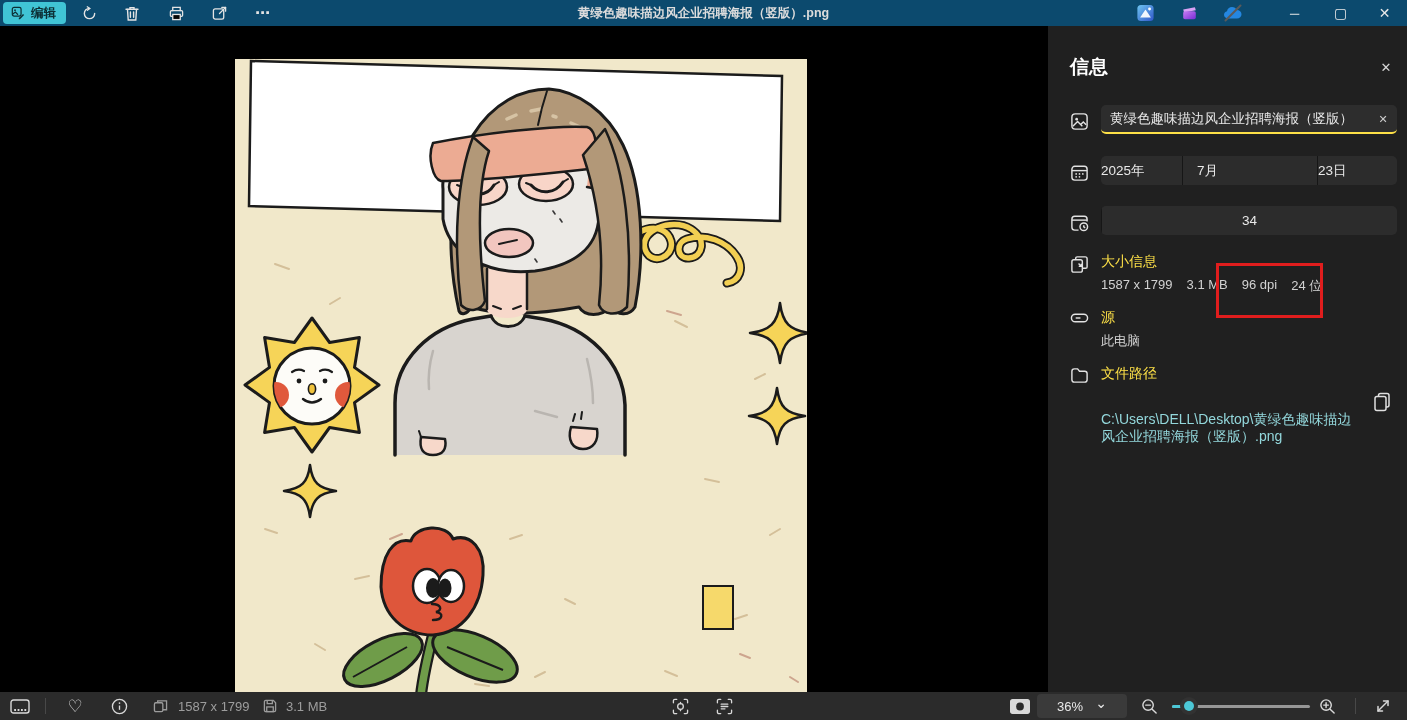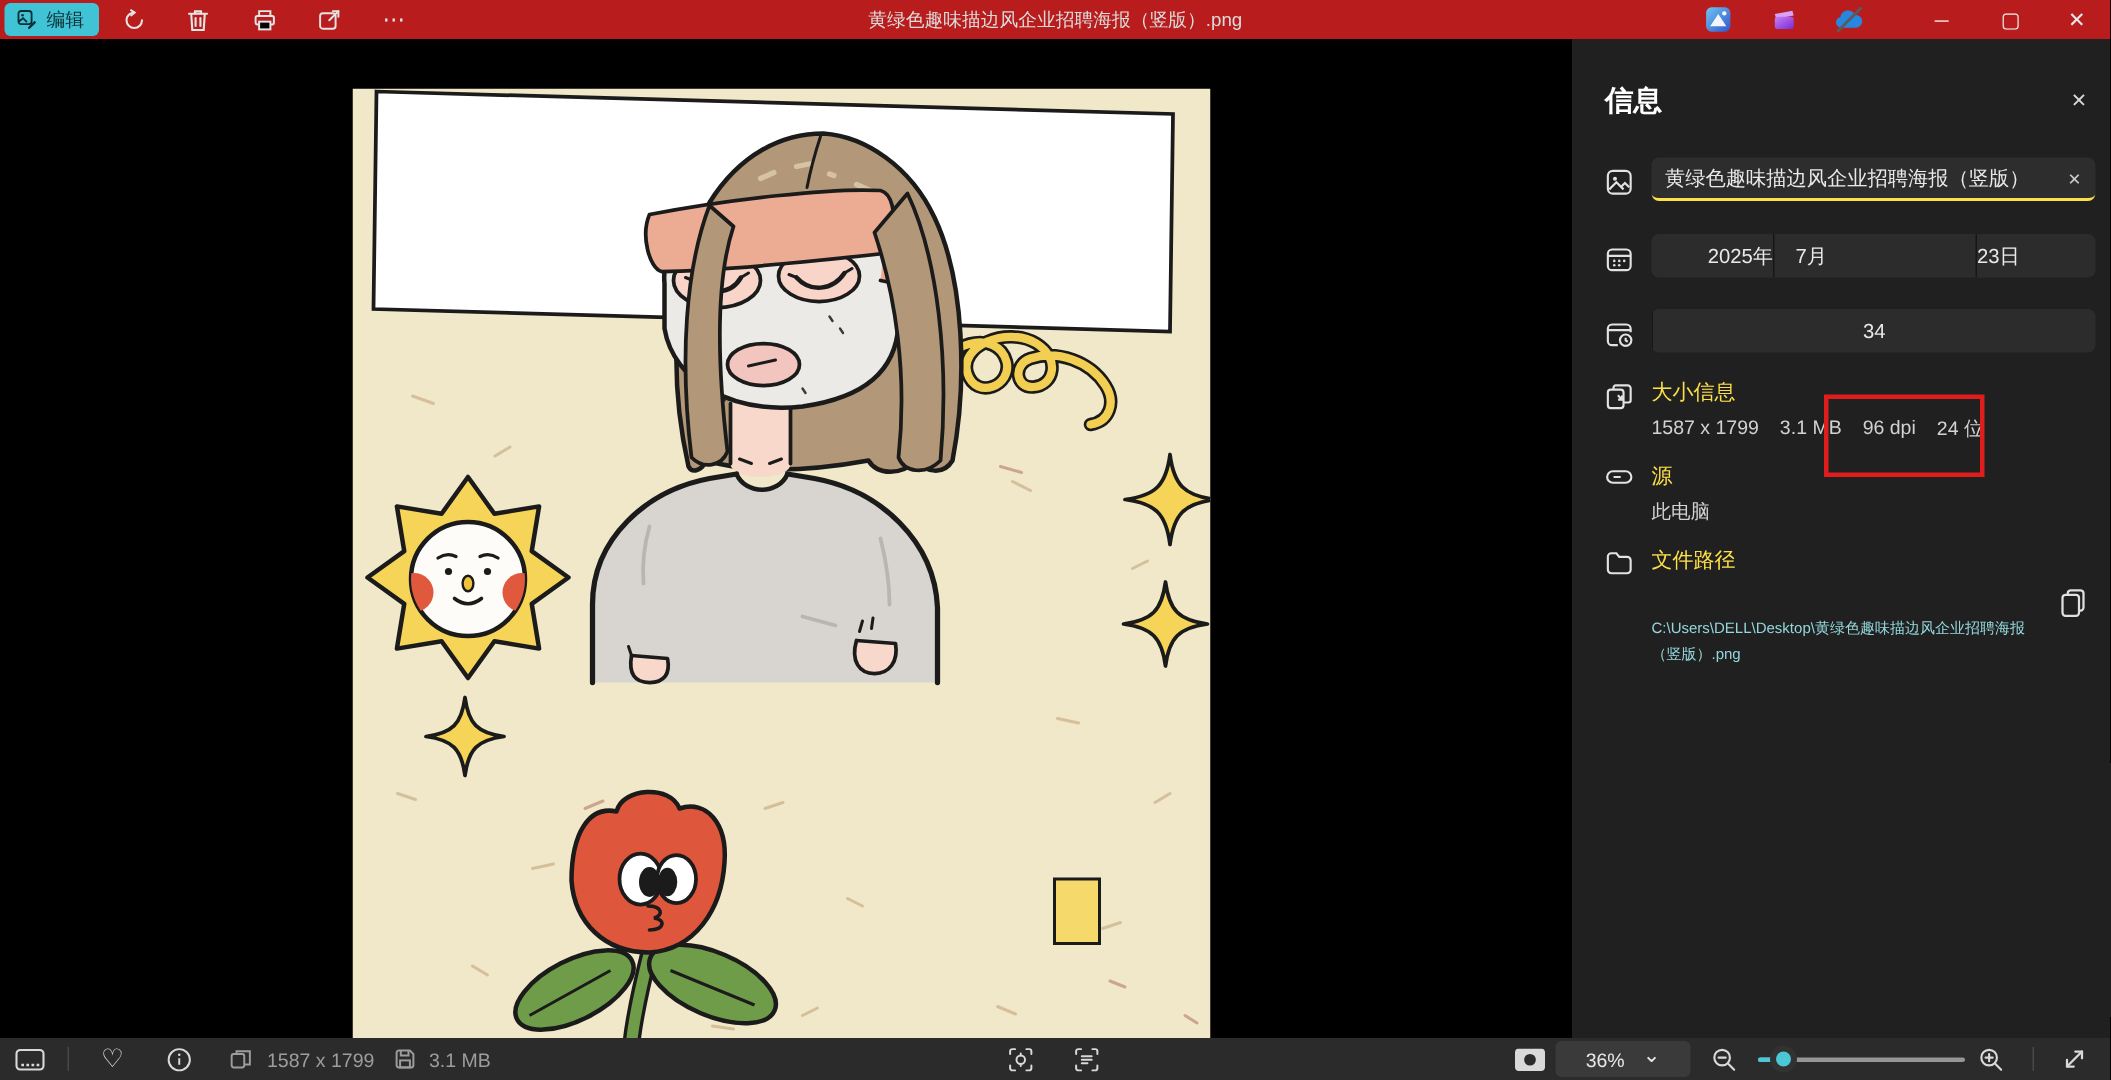--- a/index.html
+++ b/index.html
@@ -1,21 +1,21 @@
 <!DOCTYPE html>
 <html><head>
 <meta charset="utf-8">
 <style>
   * { box-sizing: border-box; margin: 0; padding: 0; }
   html,body { width:1407px; height:720px; overflow:hidden; background:#000; }
   body { font-family:"Liberation Sans","DejaVu Sans",sans-serif; }
   #app { position:relative; width:1407px; height:720px; background:#000; overflow:hidden; }
 
   
-  .titlebar { position:absolute; left:0; top:0; width:1407px; height:26px; background:#b91c1c; z-index:30; }
+  .titlebar { position:absolute; left:0; top:0; width:1407px; height:26px; background:#0c4a6e; z-index:30;font-weight:bold; }
   .edit-btn { position:absolute; left:3px; top:2px; height:22px; padding:0 10px 0 8px; background:#40c4d5;
     border-radius:4px; display:flex; align-items:center; gap:6px; color:#0c2f35; font-size:12.5px; cursor:pointer; }
   .tb-icon { position:absolute; top:0; width:30px; height:26px; display:flex; align-items:center; justify-content:center; color:#e4e4e4; cursor:pointer; }
   .tb-title { position:absolute; left:50%; top:0; transform:translateX(-50%); height:26px; display:flex; align-items:center;
     color:#dcdcdc; font-size:12.5px; white-space:nowrap; }
   .app-ic { position:absolute; top:4px; width:19px; height:18px; cursor:pointer; }
   .winctl { position:absolute; top:0; width:45px; height:26px; display:flex; align-items:center; justify-content:center;
     color:#e8e8e8; font-size:12px; cursor:pointer; }
 
   
@@ -33,21 +33,21 @@
   .fname-wrap input { width:100%; height:100%; background:transparent; border:none; outline:none; color:#e9e9e9;
     font-size:13.5px; padding:0 26px 0 9px; font-family:inherit; }
   .fname-clear { position:absolute; right:6px; top:6px; width:16px; height:16px; display:flex; align-items:center; justify-content:center;
     color:#cccccc; font-size:11px; cursor:pointer; }
   .seg { position:absolute; left:53px; width:296px; height:29px; background:#2c2c2c; border-radius:5px; display:flex;
     color:#e9e9e9; font-size:13.5px; overflow:hidden; }
   .seg > div { display:flex; align-items:center; }
   .seg .div { width:1px; background:#161616; align-self:stretch; }
   .sec-label { position:absolute; left:53px; font-size:14px; color:#fde047; }
   .sec-vals { position:absolute; left:53px; display:flex; gap:14px; font-size:13px; color:#d2d2d2; }
-  .path-text { position:absolute; left:53px; top:385px; width:252px; font-size:10px; line-height:17px; color:#93d7db;
+  .path-text { position:absolute; left:53px; top:385px; width:252px; font-size:14px; line-height:17px; color:#93d7db;
     word-break:break-all; cursor:pointer; }
   .copy-btn { position:absolute; left:325px; top:366px; width:22px; height:24px; color:#e0e0e0; cursor:pointer; }
 
   
   .annot { position:absolute; left:1216px; top:263px; width:107px; height:55px; border:3px solid #e01d1d; z-index:20; pointer-events:none; }
 
   
   .statusbar { position:absolute; left:0; top:692px; width:1407px; height:28px; background:#2b2b2b; z-index:30; }
   .sb-ic { position:absolute; top:0; height:28px; display:flex; align-items:center; justify-content:center; color:#d9d9d9; cursor:pointer; }
   .sb-txt { position:absolute; top:0; height:28px; display:flex; align-items:center; color:#9d9d9d; font-size:13px; }
@@ -313,21 +313,21 @@
     <svg class="row-ic" style="top:137px" viewBox="0 0 20 20" fill="none" stroke="currentColor" stroke-width="1.5">
       <rect x="2" y="3.5" width="16" height="14.5" rx="3"></rect>
         <path d="M2 8 H18"></path>
       <circle cx="6.5" cy="11.5" r="0.9" fill="currentColor" stroke="none"></circle>
         <circle cx="10" cy="11.5" r="0.9" fill="currentColor" stroke="none"></circle>
         <circle cx="13.5" cy="11.5" r="0.9" fill="currentColor" stroke="none"></circle>
       <circle cx="6.5" cy="14.5" r="0.9" fill="currentColor" stroke="none"></circle>
         <circle cx="10" cy="14.5" r="0.9" fill="currentColor" stroke="none"></circle>
     </svg>
     <div class="seg" style="top:130px">
-      <div style="width:81px; justify-content:flex-end;">
+      <div style="width:81px; justify-content:flex-start;">
           <span>2025年</span>
         </div>
       <div class="div"></div>
       <div style="flex:1; padding-left:14px;">
           <span>7月</span>
         </div>
       <div class="div"></div>
       <div style="width:79px; ">
           <span>23日</span>
         </div>

